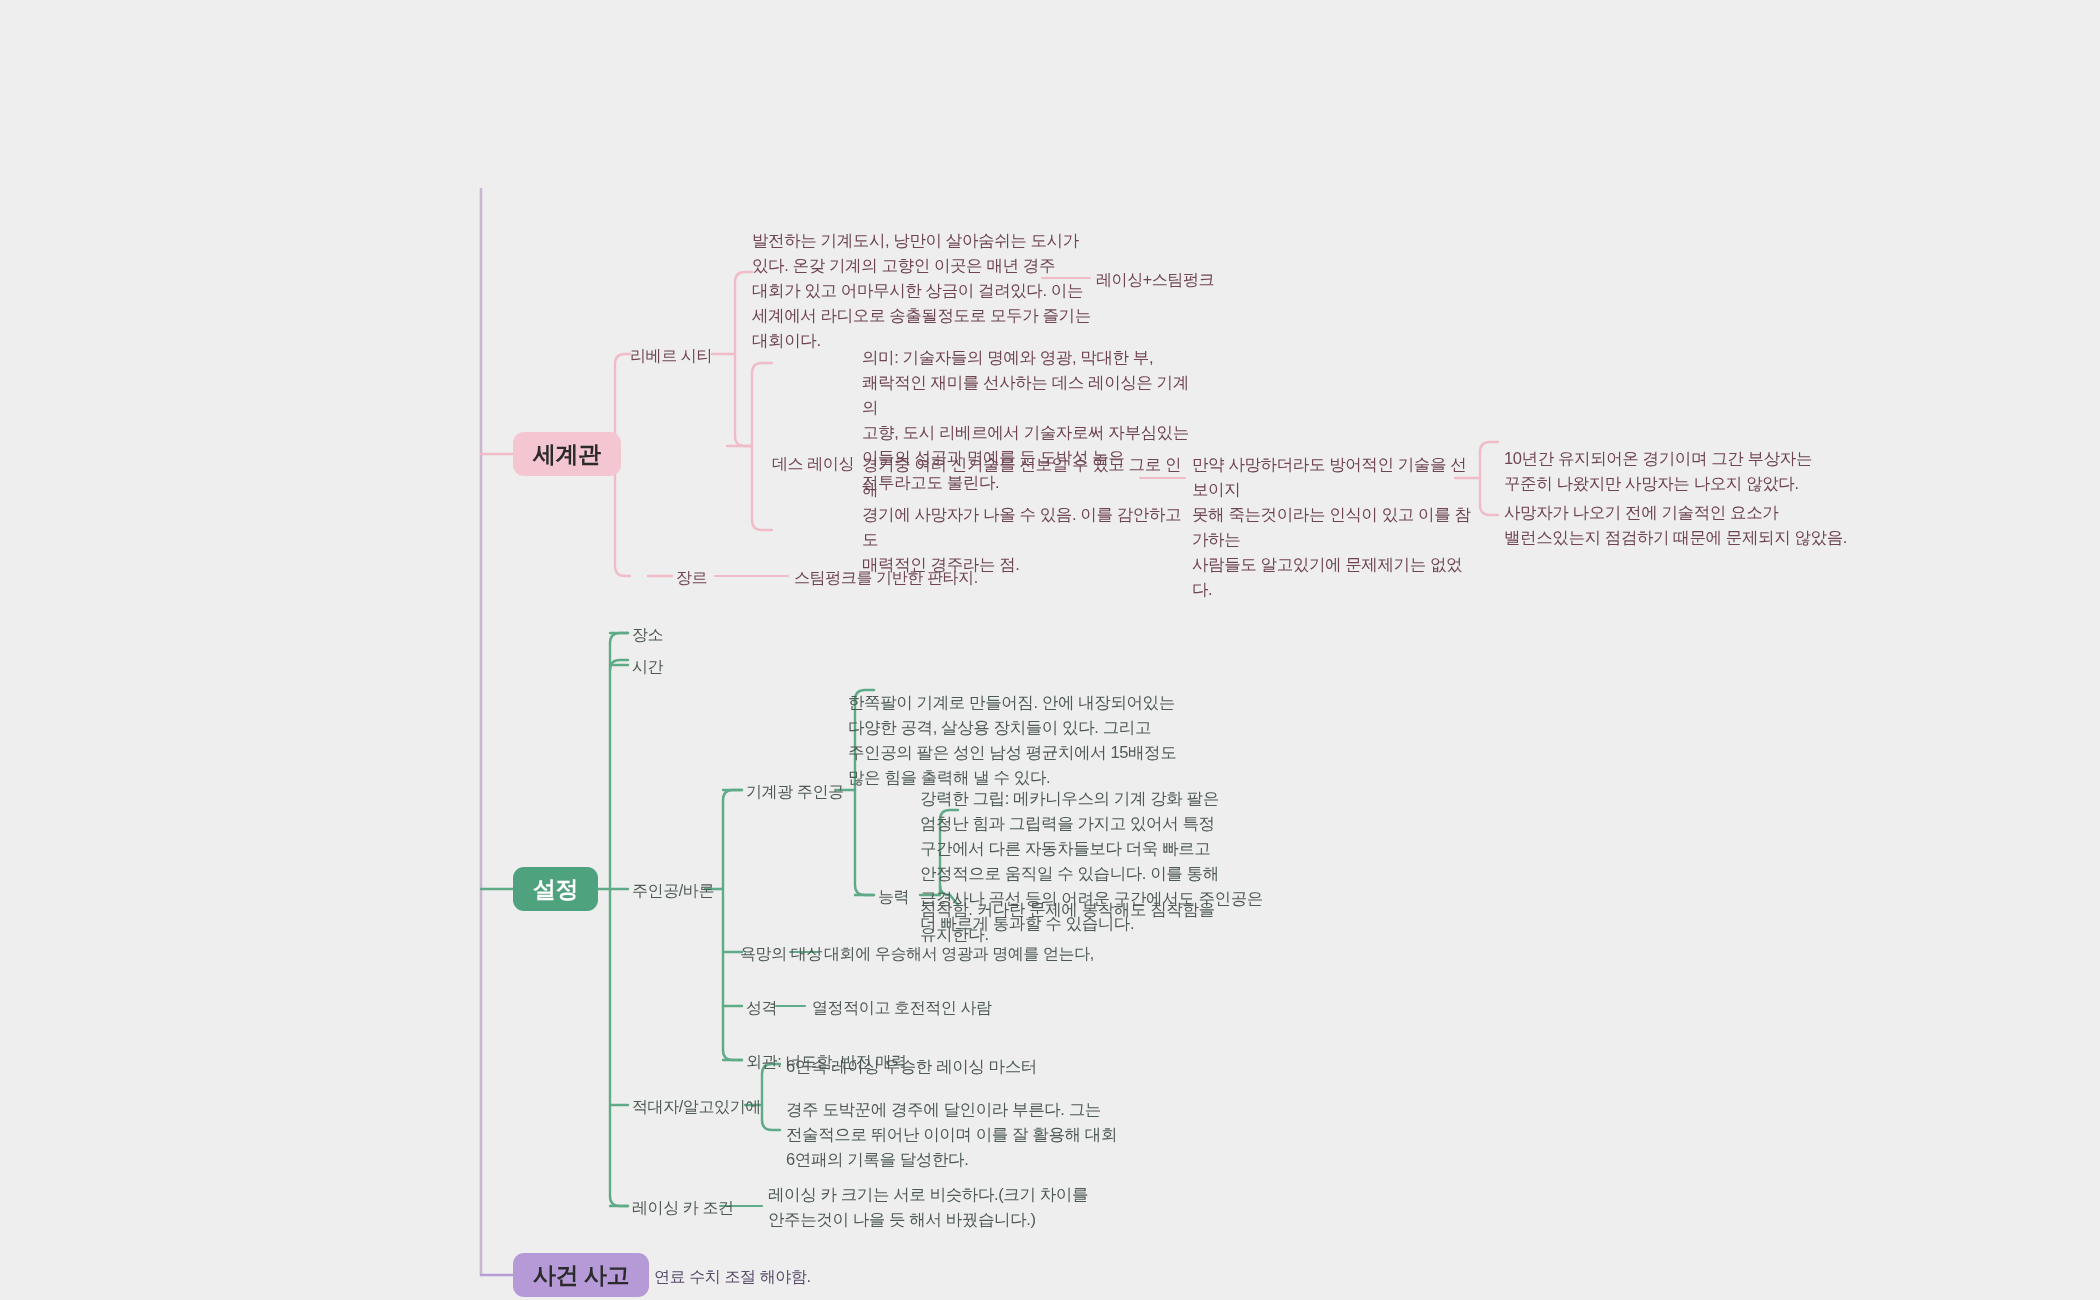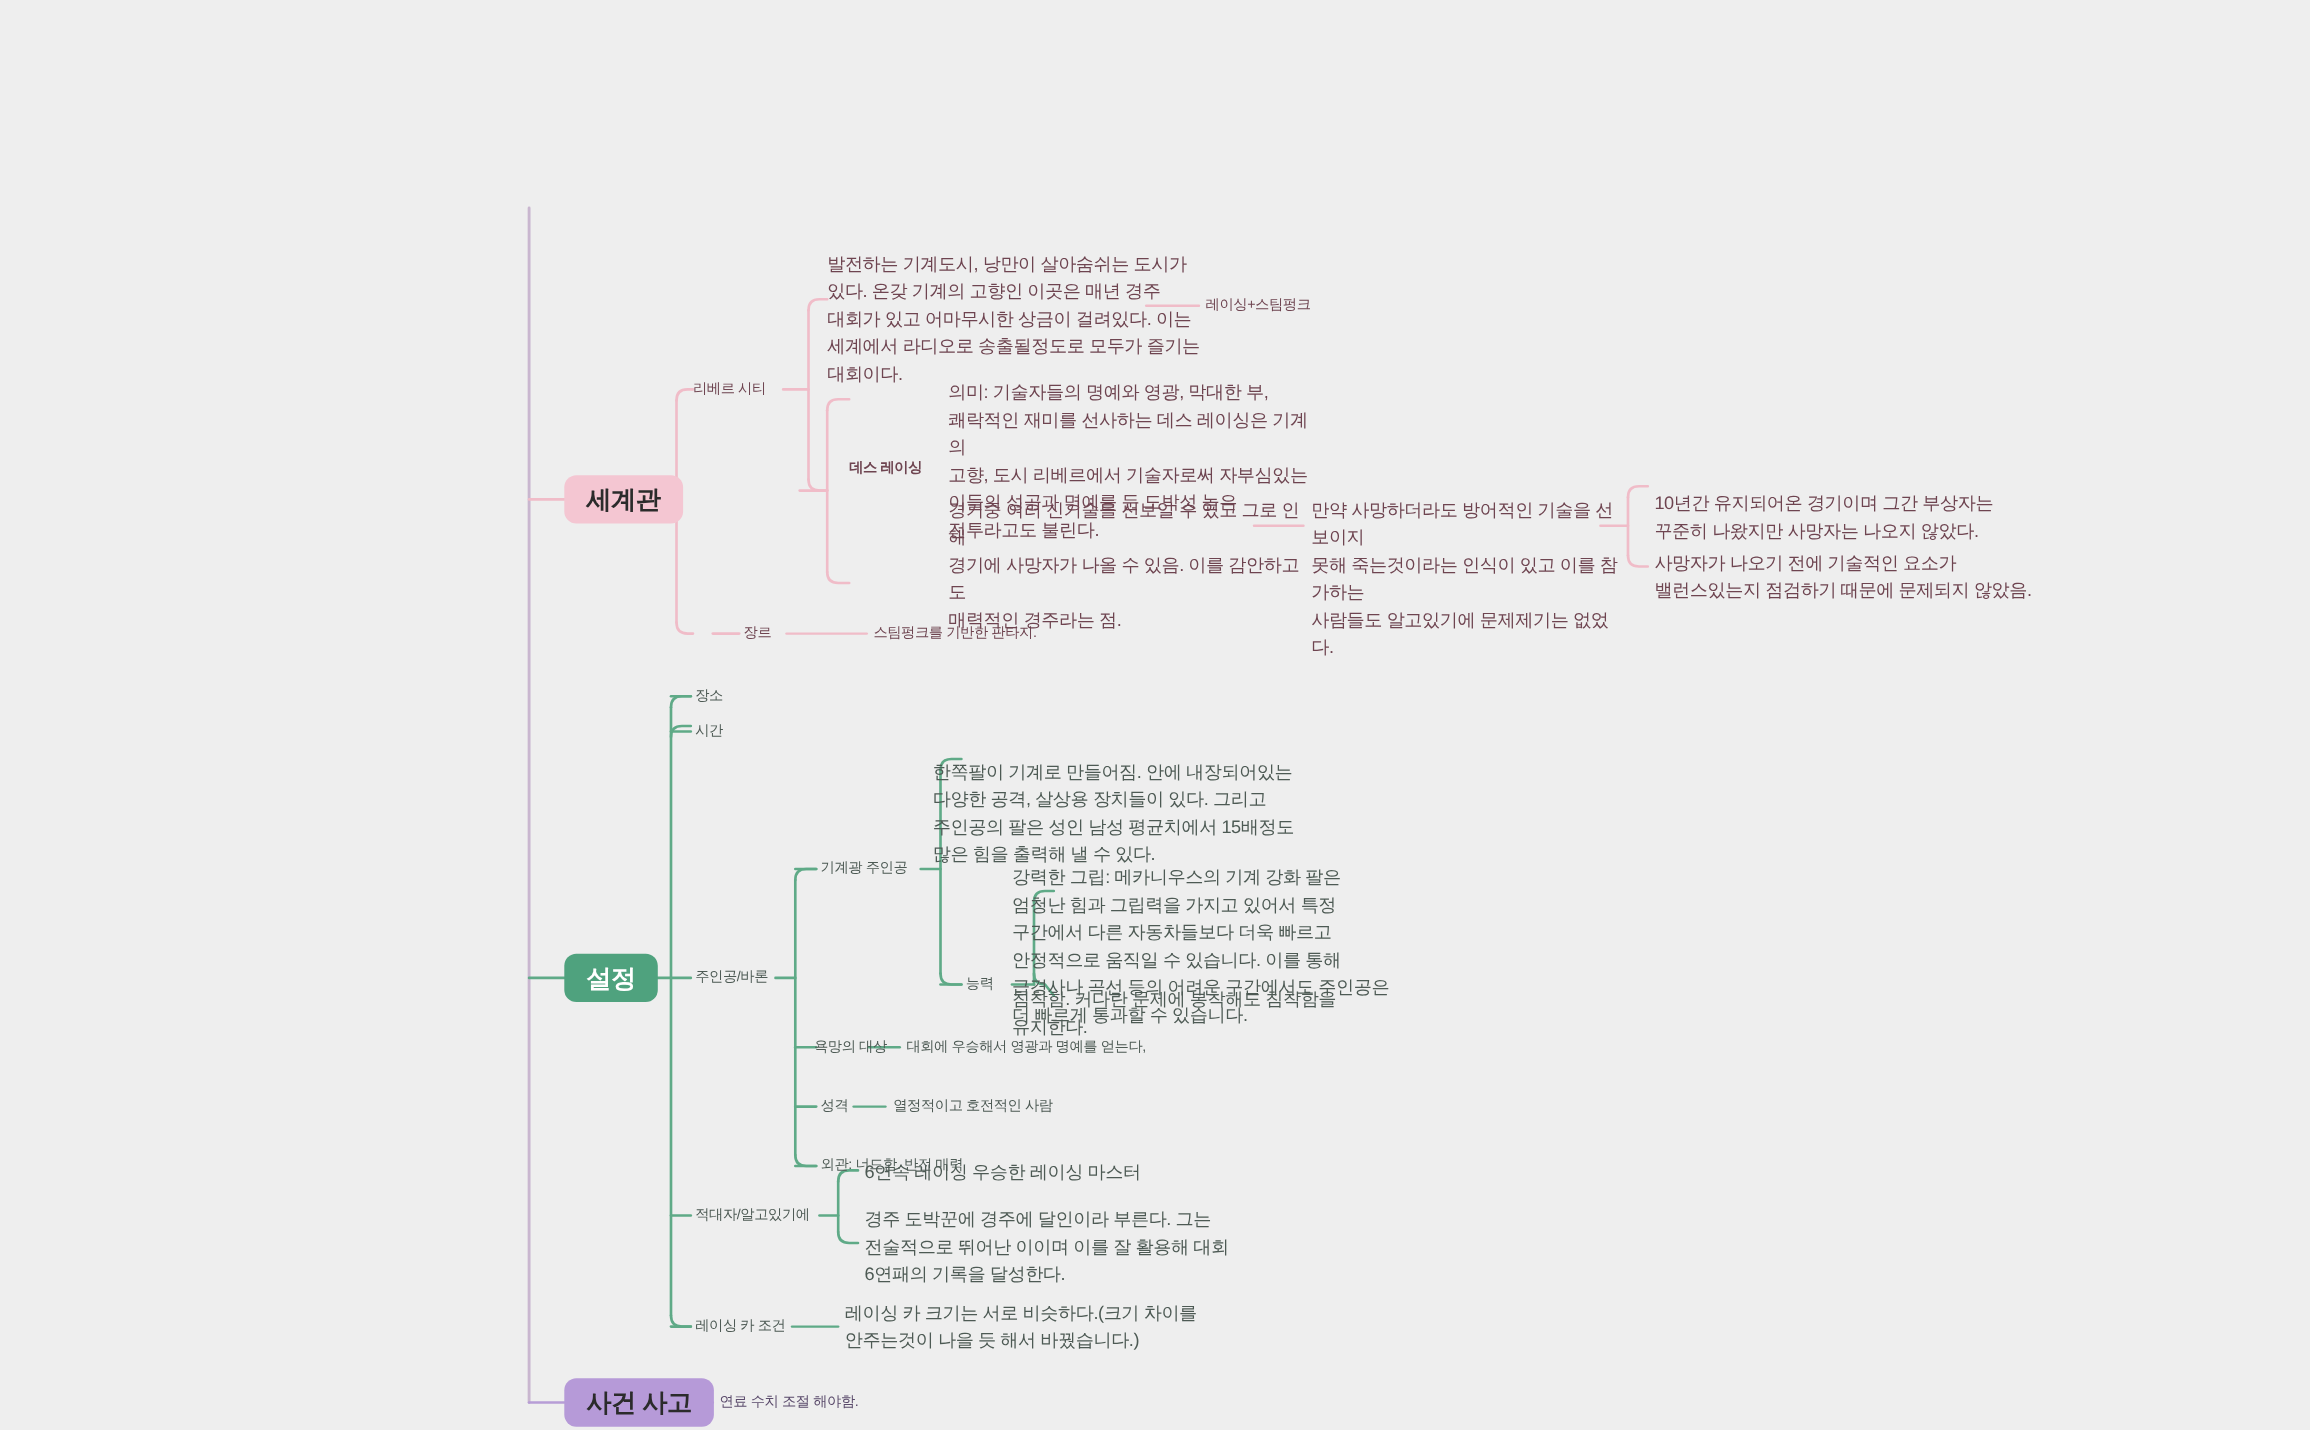--- a/index.html
+++ b/index.html
@@ -24,21 +24,21 @@
   .chip{
     display:flex;align-items:center;justify-content:center;
     border-radius:11px;font-size:23px;font-weight:bold;
     height:44px;padding:0 20px;letter-spacing:-0.5px;
   }
   .chip-worldview{left:513px;top:432px;background:#f4c6d2;color:#2b2b2b;}
   .chip-setting{left:513px;top:867px;background:#4fa27e;color:#ffffff;}
   .chip-incident{left:513px;top:1253px;background:#b69ad8;color:#2b2b2b;}
 
   .lbl{
-    position:absolute;font-size:13px;line-height:1.45;letter-spacing:-0.4px;
+    position:absolute;font-size:16px;line-height:1.45;letter-spacing:-0.4px;
     white-space:pre;
   }
   .lbl.pink{color:#6e4450;}
   .lbl.green{color:#4d5a54;}
   .lbl.purple{color:#5a4a6b;}
   .body{
     position:absolute;font-size:16.5px;line-height:1.52;letter-spacing:-0.4px;
     white-space:pre-line;
   }
   .body.pink{color:#6e4450;}
@@ -141,21 +141,21 @@
   <div class="lbl pink" style="left:630px;top:344px;">리베르 시티</div>
 
   <div class="body pink" style="left:752px;top:228px;width:420px;">발전하는 기계도시, 낭만이 살아숨쉬는 도시가
 있다. 온갖 기계의 고향인 이곳은 매년 경주
 대회가 있고 어마무시한 상금이 걸려있다. 이는
 세계에서 라디오로 송출될정도로 모두가 즐기는
 대회이다.</div>
 
   <div class="lbl pink" style="left:1096px;top:268px;">레이싱+스팀펑크</div>
 
-  <div class="lbl pink" style="left:772px;top:416px;font-weight:bold;">데스 레이싱</div>
+  <div class="lbl pink" style="left:772px;top:452px;">데스 레이싱</div>
 
   <div class="body pink" style="left:862px;top:452px;width:330px;">경기중 여러 신기술을 선보일 수 있고 그로 인해
 경기에 사망자가 나올 수 있음. 이를 감안하고도
 매력적인 경주라는 점.</div>
 
   <div class="body pink" style="left:862px;top:345px;width:330px;">의미: 기술자들의 명예와 영광, 막대한 부,
 쾌락적인 재미를 선사하는 데스 레이싱은 기계의
 고향, 도시 리베르에서 기술자로써 자부심있는
 이들의 성공과 명예를 둔 도박성 높은
 전투라고도 불린다.</div>

